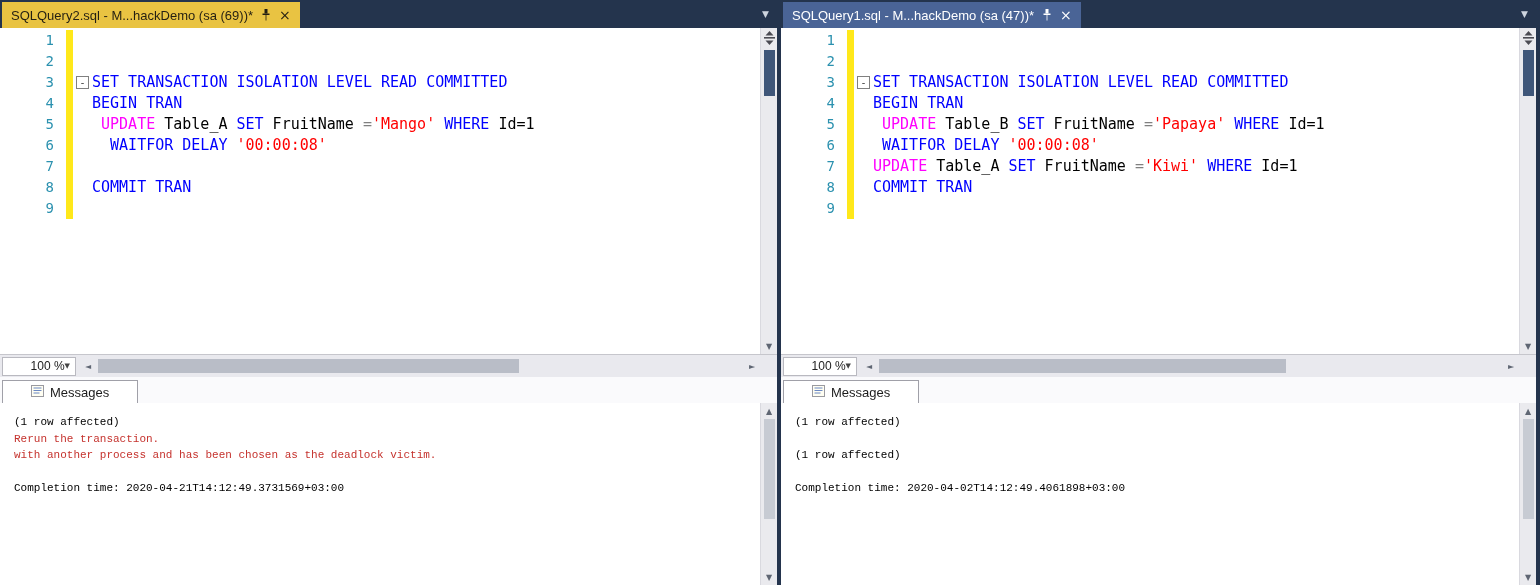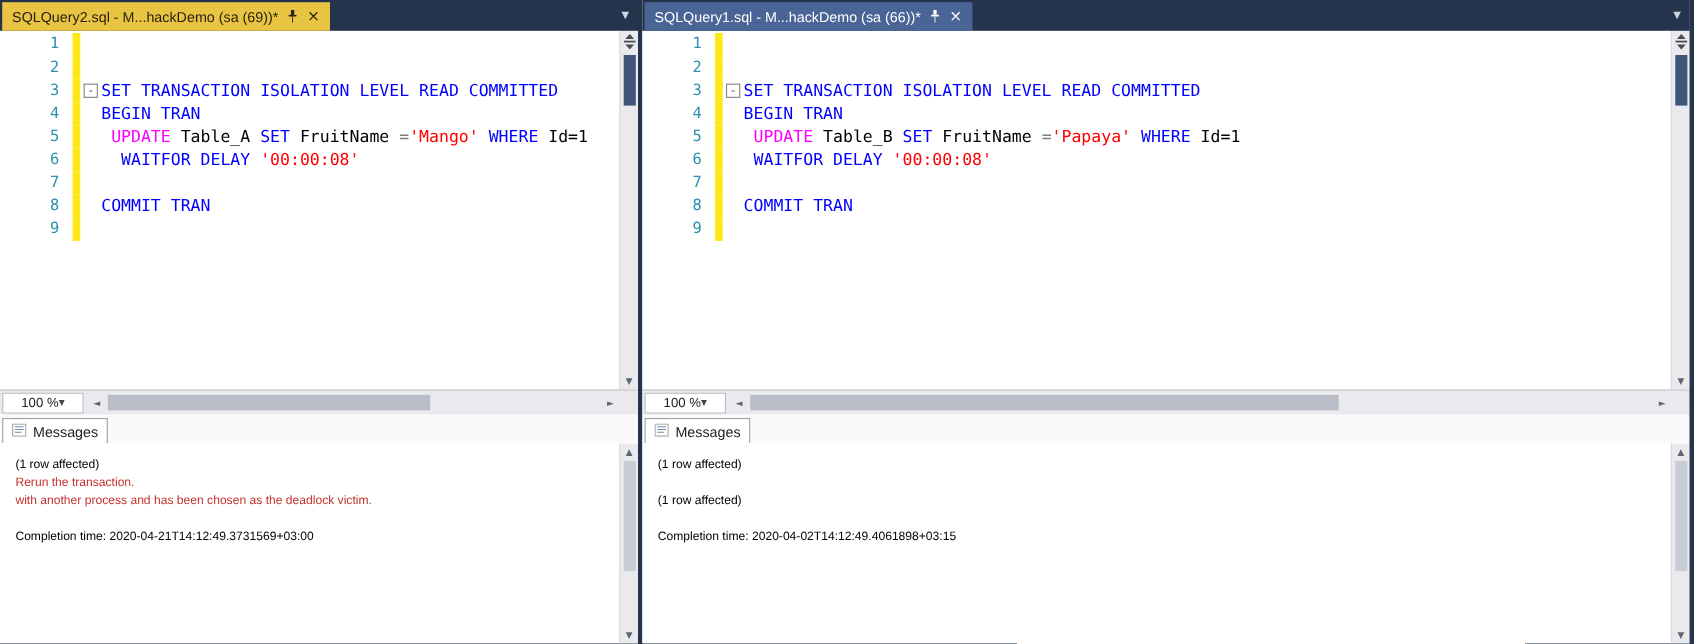--- a/index.html
+++ b/index.html
@@ -1,21 +1,21 @@
 <!DOCTYPE html>
 <html style="--tabstrip-bg: #24344d; --active-tab-bg: #e9c342; --active-tab-text: #241f12; --inactive-tab-bg: #4a6496; --inactive-tab-text: #ffffff; --line-number: #2b91af; --change-bar: #ffe81a; --keyword: #0000ff; --dml-keyword: #ff00ff; --string-literal: #ff0000; --operator: #808080; --identifier: #000000; --error-text: #c5322d; --scroll-thumb-dark: #3f5679;"><head>
 <meta charset="utf-8">
 <style>
   * { box-sizing: border-box; margin: 0; padding: 0; }
   html, body { width: 1540px; height: 585px; overflow: hidden; }
   body { font-family: "Liberation Sans", sans-serif; background: var(--tabstrip-bg, #24344d); }
 
   .app { display: flex; width: 1540px; height: 585px; }
   .pane { display: flex; flex-direction: column; background: #fff; height: 585px; }
-  .pane-left { width: 580px; flex: none; }
+  .pane-left { width: 777px; flex: none; }
   .pane-right { flex: 1; }
   .divider, .edge { width: 4px; background: var(--tabstrip-bg, #24344d); flex: none; }
 
   
   .tabstrip { height: 28px; background: var(--tabstrip-bg, #24344d); display: flex; align-items: flex-end;
               padding-left: 2px; position: relative; flex: none; }
   .doc-tab { height: 26px; display: flex; align-items: center; gap: 8px; padding: 0 9px;
              font-size: 13px; cursor: default; }
   .doc-tab.gold { background: var(--active-tab-bg, #e9c342); color: var(--active-tab-text, #241f12); }
   .doc-tab.bluetab { background: var(--inactive-tab-bg, #4a6496); color: var(--inactive-tab-text, #fff); }
@@ -50,36 +50,36 @@
   .vthumb { width: 11px; height: 46px; background: var(--scroll-thumb-dark, #3f5679); margin-top: 3px; flex: none; }
   .vthumb.light { background: #c7cbd3; height: 55%; margin-top: 0; }
   .vspacer { flex: 1; width: 100%; }
   .arr { font-family: "DejaVu Sans", sans-serif; font-size: 8px; color: #5f6673;
          display: flex; align-items: center; justify-content: center; }
   .vscroll .arr { height: 16px; width: 100%; flex: none; }
 
   .editor-bottom { height: 23px; flex: none; background: #e9e9ee; border-top: 1px solid #c6c6cc;
                    display: flex; align-items: center; }
   .zoom { width: 74px; height: 19px; margin: 0 4px 0 2px; background: #fff; border: 1px solid #b9b9c0;
-          display: flex; align-items: center; justify-content: center; padding: 0 5px;
+          display: flex; align-items: center; justify-content: flex-end; padding: 0 5px;
           font-size: 12px; color: #222; flex: none; }
   .zoom-chevron { font-size: 7px; color: #444; font-family: "DejaVu Sans", sans-serif; }
   .hscroll { flex: 1; height: 100%; display: flex; align-items: center; }
   .hscroll .arr { width: 16px; height: 100%; flex: none; }
   .htrack { flex: 1; height: 100%; position: relative; }
   .hthumb { position: absolute; left: 2px; top: 4px; height: 14px; width: 65%; background: #b9bdc7; }
   .corner { width: 17px; height: 100%; flex: none; }
 
   
   .results-strip { height: 26px; flex: none; background: #fafafc; display: flex; align-items: flex-end;
                    padding-left: 2px; }
   .msg-tab { height: 23px; background: #fff; border: 1px solid #a0a0a8; border-bottom: none;
-             display: flex; align-items: center; gap: 6px; padding: 0 8px; font-size: 13px; color: #1c1c1c; }
+             display: flex; align-items: center; gap: 6px; padding: 0 28px; font-size: 13px; color: #1c1c1c; }
   .messages { flex: 1; display: flex; background: #fff; overflow: hidden; }
-  .messages-content { flex: 1; padding: 11px 0 0 14px; font-family: Liberation Sans, sans-serif;
+  .messages-content { flex: 1; padding: 11px 0 0 14px; font-family: Liberation Mono, monospace;
                       font-size: 11px; line-height: 16.5px; overflow: hidden; }
   .msg-line { white-space: pre; }
   .msg-black { color: #000; }
   .msg-red { color: var(--error-text, #c5322d); }
 </style>
 </head>
 <body>
 
 <div class="app">
 
@@ -215,21 +215,21 @@
         <span class="arr">▼</span>
       </div>
     </div>
   </div>
 
   <div class="divider"></div>
 
   <div class="pane pane-right">
     <div class="tabstrip">
       <div class="doc-tab bluetab">
-        <span class="tab-title">SQLQuery1.sql - M...hackDemo (sa (66))*</span>
+        <span class="tab-title">SQLQuery1.sql - M...hackDemo (sa (47))*</span>
         <span class="tab-pin">
           <svg width="10" height="12" viewBox="0 0 10 12" fill="currentColor">
               <path d="M3.5 0h3v4.5h-3z"></path>
               <path d="M1.5 4.5h7V6h-7z"></path>
               <path d="M4.6 6h0.8v5.5h-0.8z"></path>
             </svg>
         </span>
         <span class="tab-close">×</span>
       </div>
       <span class="strip-chevron">▼</span>
@@ -272,20 +272,21 @@
           <div class="code-line">
             <span class="line-num">6</span>
             <span class="change-bar"></span>
             <span class="outline-margin"></span>
             <span class="code-text"><span class="tok-id"> </span><span class="tok-kw">WAITFOR DELAY</span><span class="tok-id"> </span><span class="tok-str">'00:00:08'</span></span>
           </div>
           <div class="code-line">
             <span class="line-num">7</span>
             <span class="change-bar"></span>
             <span class="outline-margin"></span>
+            <span class="code-text"><span class="tok-dml">UPDATE</span><span class="tok-id"> Table_A </span><span class="tok-kw">SET</span><span class="tok-id"> FruitName </span><span class="tok-op">=</span><span class="tok-str">'Kiwi'</span><span class="tok-id"> </span><span class="tok-kw">WHERE</span><span class="tok-id"> Id=1</span></span>
           </div>
           <div class="code-line">
             <span class="line-num">8</span>
             <span class="change-bar"></span>
             <span class="outline-margin"></span>
             <span class="code-text"><span class="tok-kw">COMMIT TRAN</span></span>
           </div>
           <div class="code-line">
             <span class="line-num">9</span>
             <span class="change-bar"></span>
@@ -335,21 +336,21 @@
         <span>Messages</span>
       </div>
     </div>
 
     <div class="messages">
       <div class="messages-content">
           <div class="msg-line msg-black">(1 row affected)</div>
           <div class="msg-line msg-black">&nbsp;</div>
           <div class="msg-line msg-black">(1 row affected)</div>
           <div class="msg-line msg-black">&nbsp;</div>
-          <div class="msg-line msg-black">Completion time: 2020-04-02T14:12:49.4061898+03:15</div>
+          <div class="msg-line msg-black">Completion time: 2020-04-02T14:12:49.4061898+03:00</div>
         </div>
       <div class="vscroll">
         <span class="arr">▲</span>
         <span class="vthumb light"></span>
         <span class="vspacer"></span>
         <span class="arr">▼</span>
       </div>
     </div>
   </div>
 

